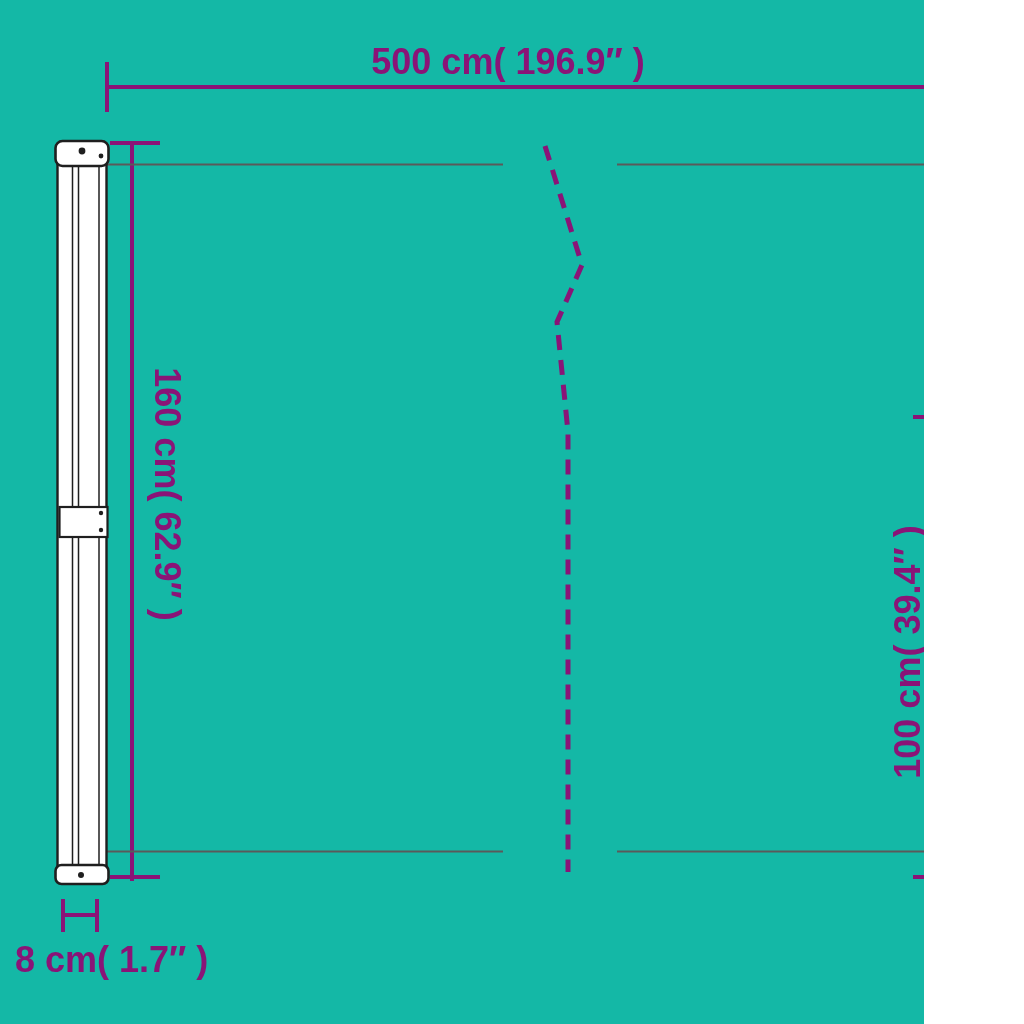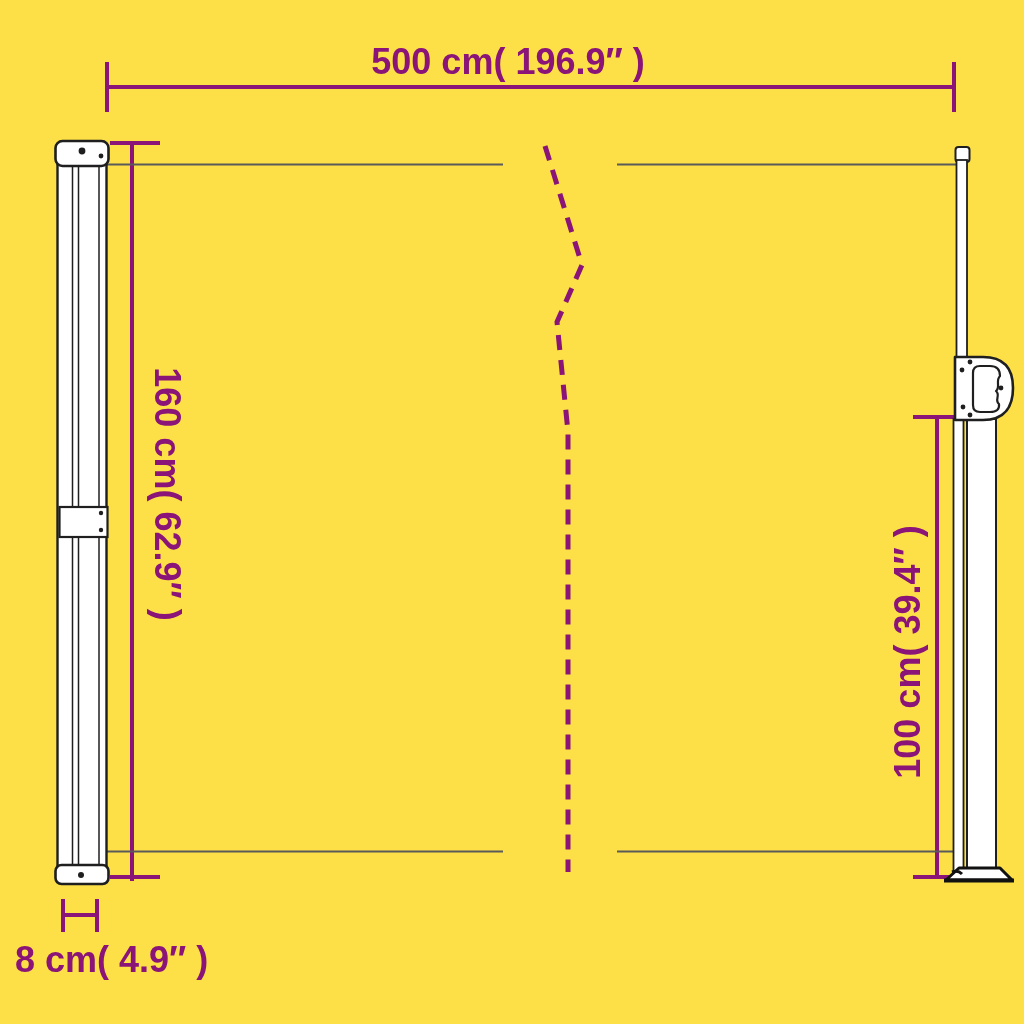--- a/index.html
+++ b/index.html
@@ -3,22 +3,22 @@
 <meta charset="utf-8">
 <style>
   :root{
     --accent:#8a1477;
     --outline:#1f1f1f;
     --fabric:#5a5a5a;
   }
   html,body{margin:0;padding:0;background:#ffffff;}
   #canvas{
     position:relative;
-    width:1024px;height:1024px;
-    background:#fde047;
+    width:924px;height:1024px;
+    background:#14b8a6;
     font-family:"Liberation Sans", sans-serif;
     overflow:hidden;
   }
   .dim{position:absolute;background:var(--accent);}
   .dim-label{
     position:absolute;
     color:var(--accent);
     font-weight:bold;
     font-size:36px;
     line-height:1;
@@ -46,21 +46,21 @@
   <div class="dim-label rot-cw" style="left:167px;top:494px;">160 cm( 62.9″ )</div>
 
   <div class="dim" style="left:913px;top:415px;width:50px;height:4px;"></div>
   <div class="dim" style="left:935px;top:415px;width:4px;height:464px;"></div>
   <div class="dim" style="left:913px;top:875px;width:50px;height:4px;"></div>
   <div class="dim-label rot-ccw" style="left:908px;top:652px;">100 cm( 39.4″ )</div>
 
   <div class="dim" style="left:61px;top:899px;width:4px;height:33px;"></div>
   <div class="dim" style="left:61px;top:913px;width:38px;height:4px;"></div>
   <div class="dim" style="left:95px;top:899px;width:4px;height:33px;"></div>
-  <div class="dim-label" style="left:15px;top:942px;">8 cm( 4.9″ )</div>
+  <div class="dim-label" style="left:15px;top:942px;">8 cm( 1.7″ )</div>
 
   <svg width="1024" height="1024" viewBox="0 0 1024 1024">
 
     <line x1="106" y1="164.5" x2="503" y2="164.5" stroke="#5a5a5a" stroke-width="2.2"></line>
     <line x1="617" y1="164.5" x2="957" y2="164.5" stroke="#5a5a5a" stroke-width="2.2"></line>
 
     <line x1="106" y1="851.5" x2="503" y2="851.5" stroke="#5a5a5a" stroke-width="2.2"></line>
     <line x1="617" y1="851.5" x2="953" y2="851.5" stroke="#5a5a5a" stroke-width="2.2"></line>
 
     <polyline points="545,146 582,265 557,322 568,432 568,872" fill="none" stroke="#8a1477" stroke-width="5" stroke-dasharray="15 10"></polyline>

